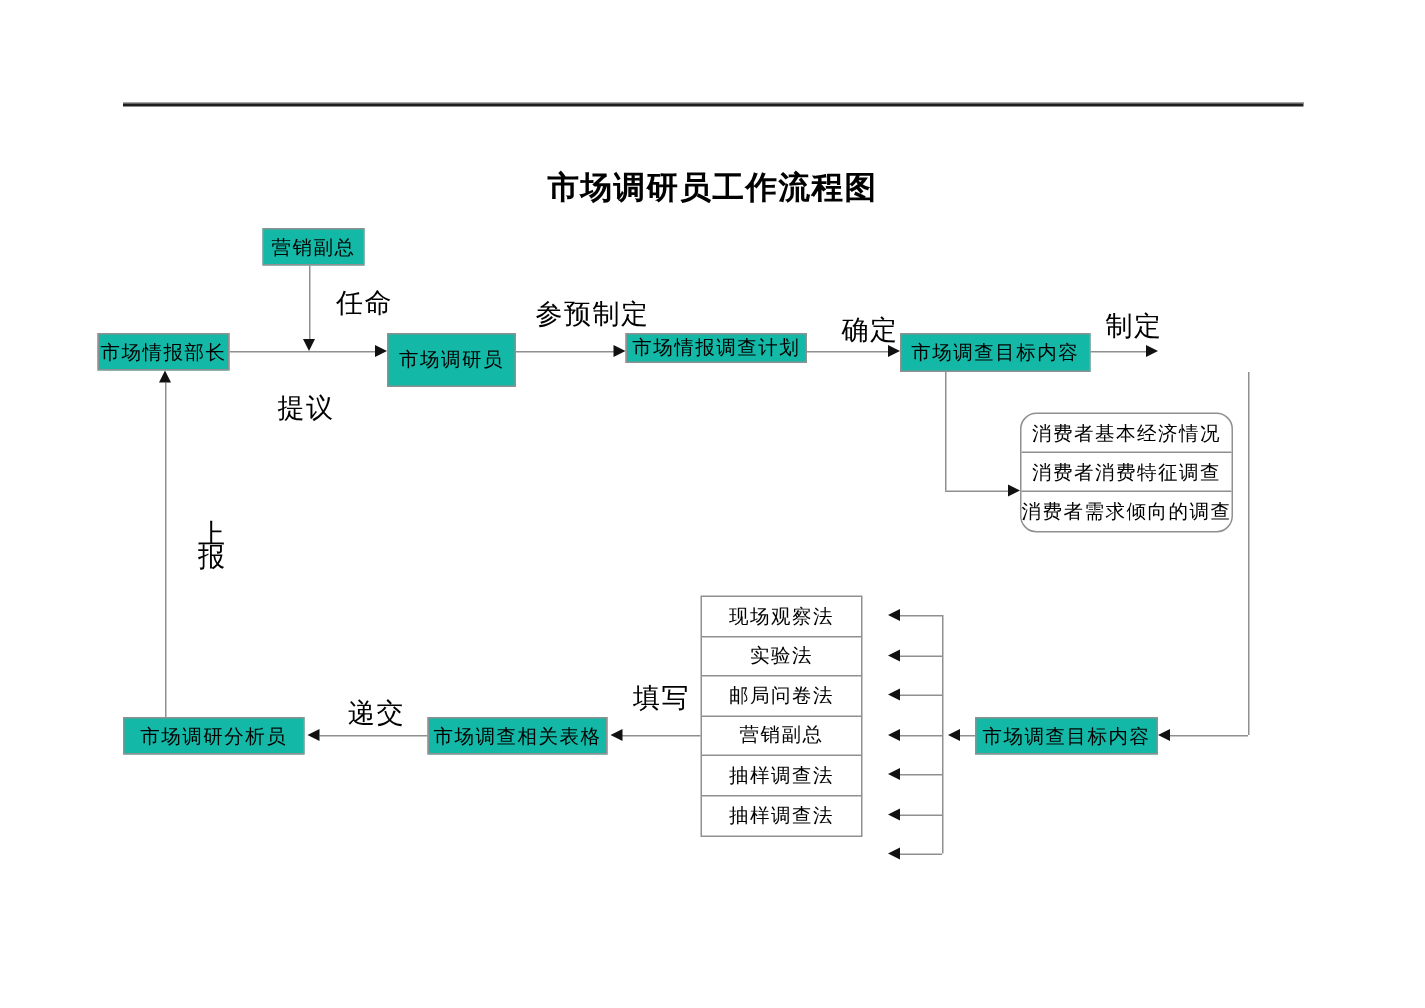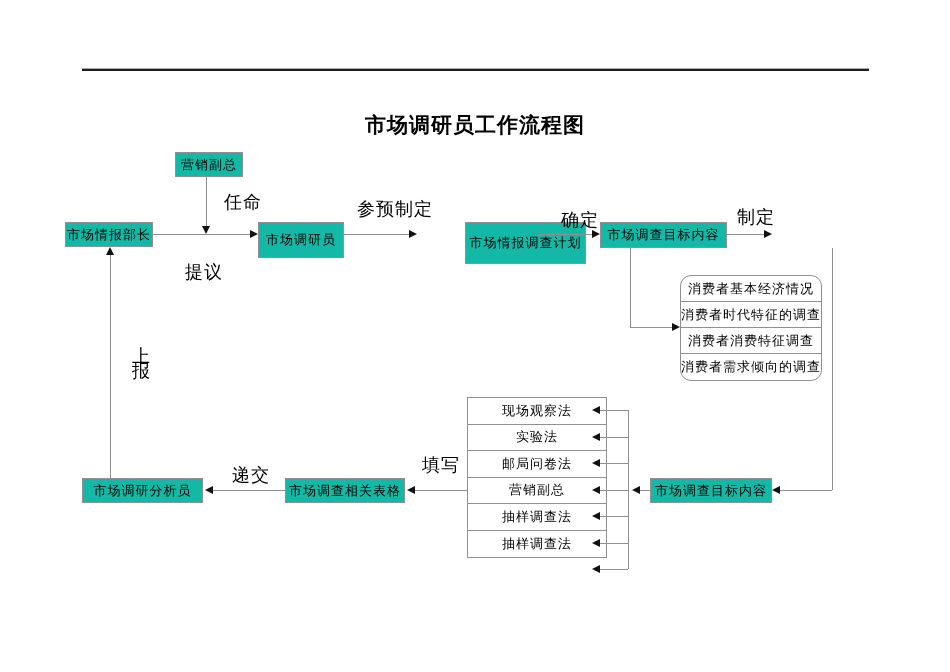--- a/index.html
+++ b/index.html
@@ -45,34 +45,33 @@
 <body>
 
 <div class="canvas">
 
   <div class="top-rule"></div>
   <h1 class="title">市场调研员工作流程图</h1>
 
   <div class="node" style="left:175px; top:152px; width:68px; height:25px;">营销副总</div>
   <div class="node" style="left:65px; top:222px; width:88px; height:25px;">市场情报部长</div>
   <div class="node" style="left:258px; top:222px; width:86px; height:36px;">市场调研员</div>
-  <div class="node" style="left:417px; top:222px; width:121px; height:42px;margin-left:48px;">市场情报调查计划</div>
+  <div class="node" style="left:417px; top:222px; width:121px; height:20px;">市场情报调查计划</div>
   <div class="node" style="left:600px; top:222px; width:127px; height:26px;">市场调查目标内容</div>
   <div class="node" style="left:285px; top:478px; width:120px; height:25px;">市场调查相关表格</div>
   <div class="node" style="left:82px; top:478px; width:121px; height:25px;">市场调研分析员</div>
   <div class="node" style="left:650px; top:478px; width:122px; height:25px;">市场调查目标内容</div>
 
   <div class="stack consumer" style="left:680px; top:275px; width:142px;border-radius:11px;">
     <div class="srow">消费者基本经济情况</div>
-    <div class="srow">消费者时代特征的调查</div>
     <div class="srow">消费者消费特征调查</div>
     <div class="srow">消费者需求倾向的调查</div>
   </div>
 
-  <div class="stack methods" style="left:467px; top:397px; width:140px;">
+  <div class="stack methods" style="left:467px; top:397px; width:108px;">
     <div class="srow">现场观察法</div>
     <div class="srow">实验法</div>
     <div class="srow">邮局问卷法</div>
     <div class="srow">营销副总</div>
     <div class="srow">抽样调查法</div>
     <div class="srow">抽样调查法</div>
   </div>
 
   <div class="lbl" style="left:224px; top:190px;">任命</div>
   <div class="lbl" style="left:185px; top:260px;">提议</div>

